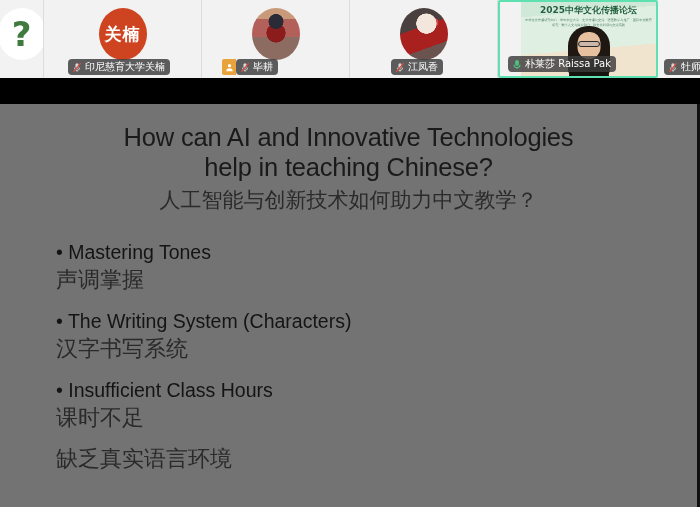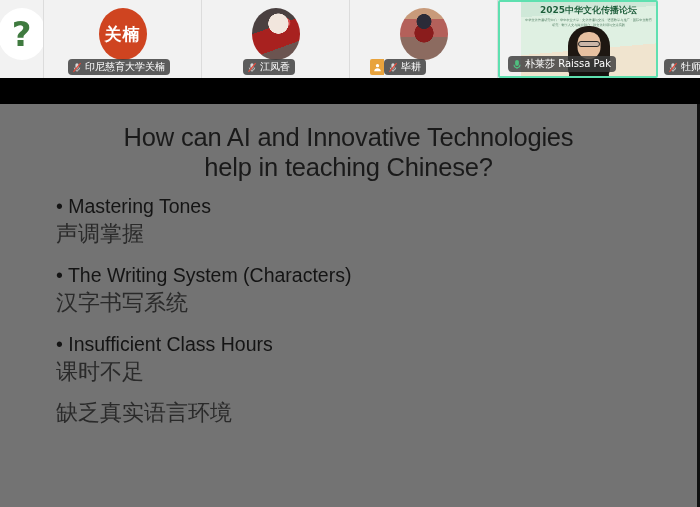--- a/index.html
+++ b/index.html
@@ -178,21 +178,21 @@
   }
   .slide-subtitle {
     text-align:center;
     color:#2a2a2a;
     font-size:21px;
     line-height:28px;
     margin-top:4px;
     font-family:"DejaVu Sans",sans-serif;
   }
   .bullets {
-    margin-top:10px;
+    margin-top:24px;
     padding-left:56px;
   }
   .bullet-en {
     color:#141414;
     font-size:19.5px;
     line-height:28px;
     font-family:"Liberation Sans","DejaVu Sans",sans-serif;
     white-space:nowrap;
   }
   .bullet-zh {
@@ -227,51 +227,51 @@
           <path d="M2.6 7.2a3.4 3.4 0 0 0 6.8 0" stroke="#d8d8d8" stroke-width="1.1" fill="none"></path>
           <line x1="6" y1="10.4" x2="6" y2="12.4" stroke="#d8d8d8" stroke-width="1.1"></line>
           <line x1="1.4" y1="12.6" x2="10.6" y2="1.4" stroke="#e04a3c" stroke-width="1.7"></line>
         </svg>
         <span>印尼慈育大学关楠</span>
       </div>
     </div>
 
     <div class="tile" style="width:148px">
       <div class="avatar-wrap">
-        <div class="avatar-circle photo-a"></div>
-      </div>
-      <div class="name-badge" style="left:41px">
+        <div class="avatar-circle photo-b"></div>
+      </div>
+      <div class="host-chip" style="left:20px">
+        <svg viewBox="0 0 12 12">
+          <circle cx="6" cy="3.6" r="2.2" fill="#fff"></circle>
+          <path d="M1.6 11c0-2.6 2-4.1 4.4-4.1S10.4 8.4 10.4 11z" fill="#fff"></path>
+        </svg>
+      </div>
+      <div class="name-badge" style="left:34px">
         <svg class="mic" viewBox="0 0 12 14">
           <rect x="4" y="1.5" width="4" height="7" rx="2" fill="#d8d8d8"></rect>
           <path d="M2.6 7.2a3.4 3.4 0 0 0 6.8 0" stroke="#d8d8d8" stroke-width="1.1" fill="none"></path>
           <line x1="6" y1="10.4" x2="6" y2="12.4" stroke="#d8d8d8" stroke-width="1.1"></line>
           <line x1="1.4" y1="12.6" x2="10.6" y2="1.4" stroke="#e04a3c" stroke-width="1.7"></line>
         </svg>
-        <span>江凤香</span>
+        <span>毕耕</span>
       </div>
     </div>
 
     <div class="tile" style="width:148px">
       <div class="avatar-wrap">
-        <div class="avatar-circle photo-b"></div>
-      </div>
-      <div class="host-chip" style="left:20px">
-        <svg viewBox="0 0 12 12">
-          <circle cx="6" cy="3.6" r="2.2" fill="#fff"></circle>
-          <path d="M1.6 11c0-2.6 2-4.1 4.4-4.1S10.4 8.4 10.4 11z" fill="#fff"></path>
-        </svg>
-      </div>
-      <div class="name-badge" style="left:34px">
+        <div class="avatar-circle photo-a"></div>
+      </div>
+      <div class="name-badge" style="left:41px">
         <svg class="mic" viewBox="0 0 12 14">
           <rect x="4" y="1.5" width="4" height="7" rx="2" fill="#d8d8d8"></rect>
           <path d="M2.6 7.2a3.4 3.4 0 0 0 6.8 0" stroke="#d8d8d8" stroke-width="1.1" fill="none"></path>
           <line x1="6" y1="10.4" x2="6" y2="12.4" stroke="#d8d8d8" stroke-width="1.1"></line>
           <line x1="1.4" y1="12.6" x2="10.6" y2="1.4" stroke="#e04a3c" stroke-width="1.7"></line>
         </svg>
-        <span>毕耕</span>
+        <span>江凤香</span>
       </div>
     </div>
 
     <div class="tile speaking" style="width:160px">
       <div class="video-feed">
         <div class="vb-title">2025中华文化传播论坛</div>
         <div class="vb-text">中华文化传播研究中心 · 华中农业大学 · 文化传播与交流 · 语言教学与推广 · 国际中文教育研究 · 数字人文与媒介融合 · 跨文化对话与交流实践</div>
         <div class="person">
           <div class="p-hair"></div>
           <div class="p-face"></div>
@@ -304,20 +304,21 @@
   </div>
 
   <div class="bar-top"></div>
   <div class="edge-right"></div>
 
   <div class="slide">
     <div class="slide-title">
       <div>How can AI and Innovative Technologies</div>
       <div>help in teaching Chinese?</div>
     </div>
+    <div class="slide-subtitle">人工智能与创新技术如何助力中文教学？</div>
 
     <div class="bullets">
       <div class="bullet-en">• Mastering Tones</div>
       <div class="bullet-zh">声调掌握</div>
 
       <div class="bullet-en">• The Writing System (Characters)</div>
       <div class="bullet-zh">汉字书写系统</div>
 
       <div class="bullet-en">• Insufficient Class Hours</div>
       <div class="bullet-zh">课时不足</div>

